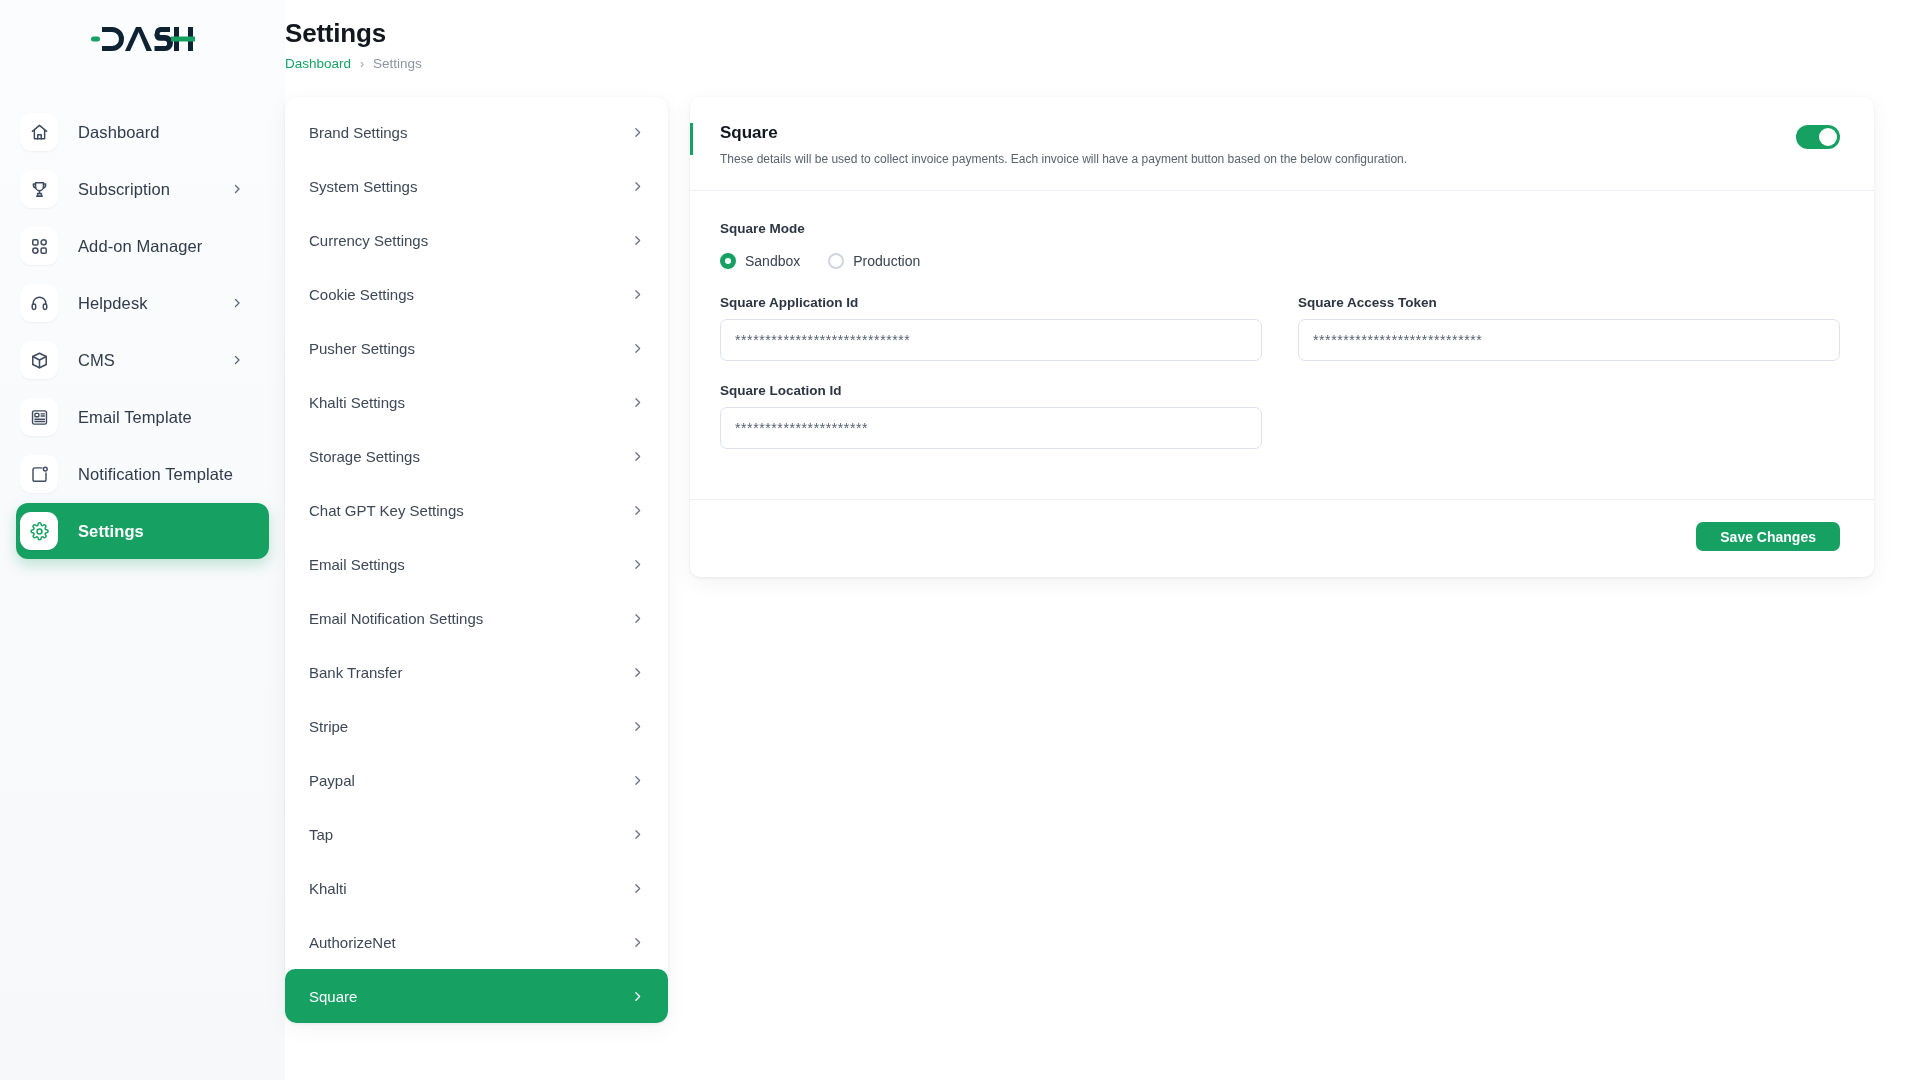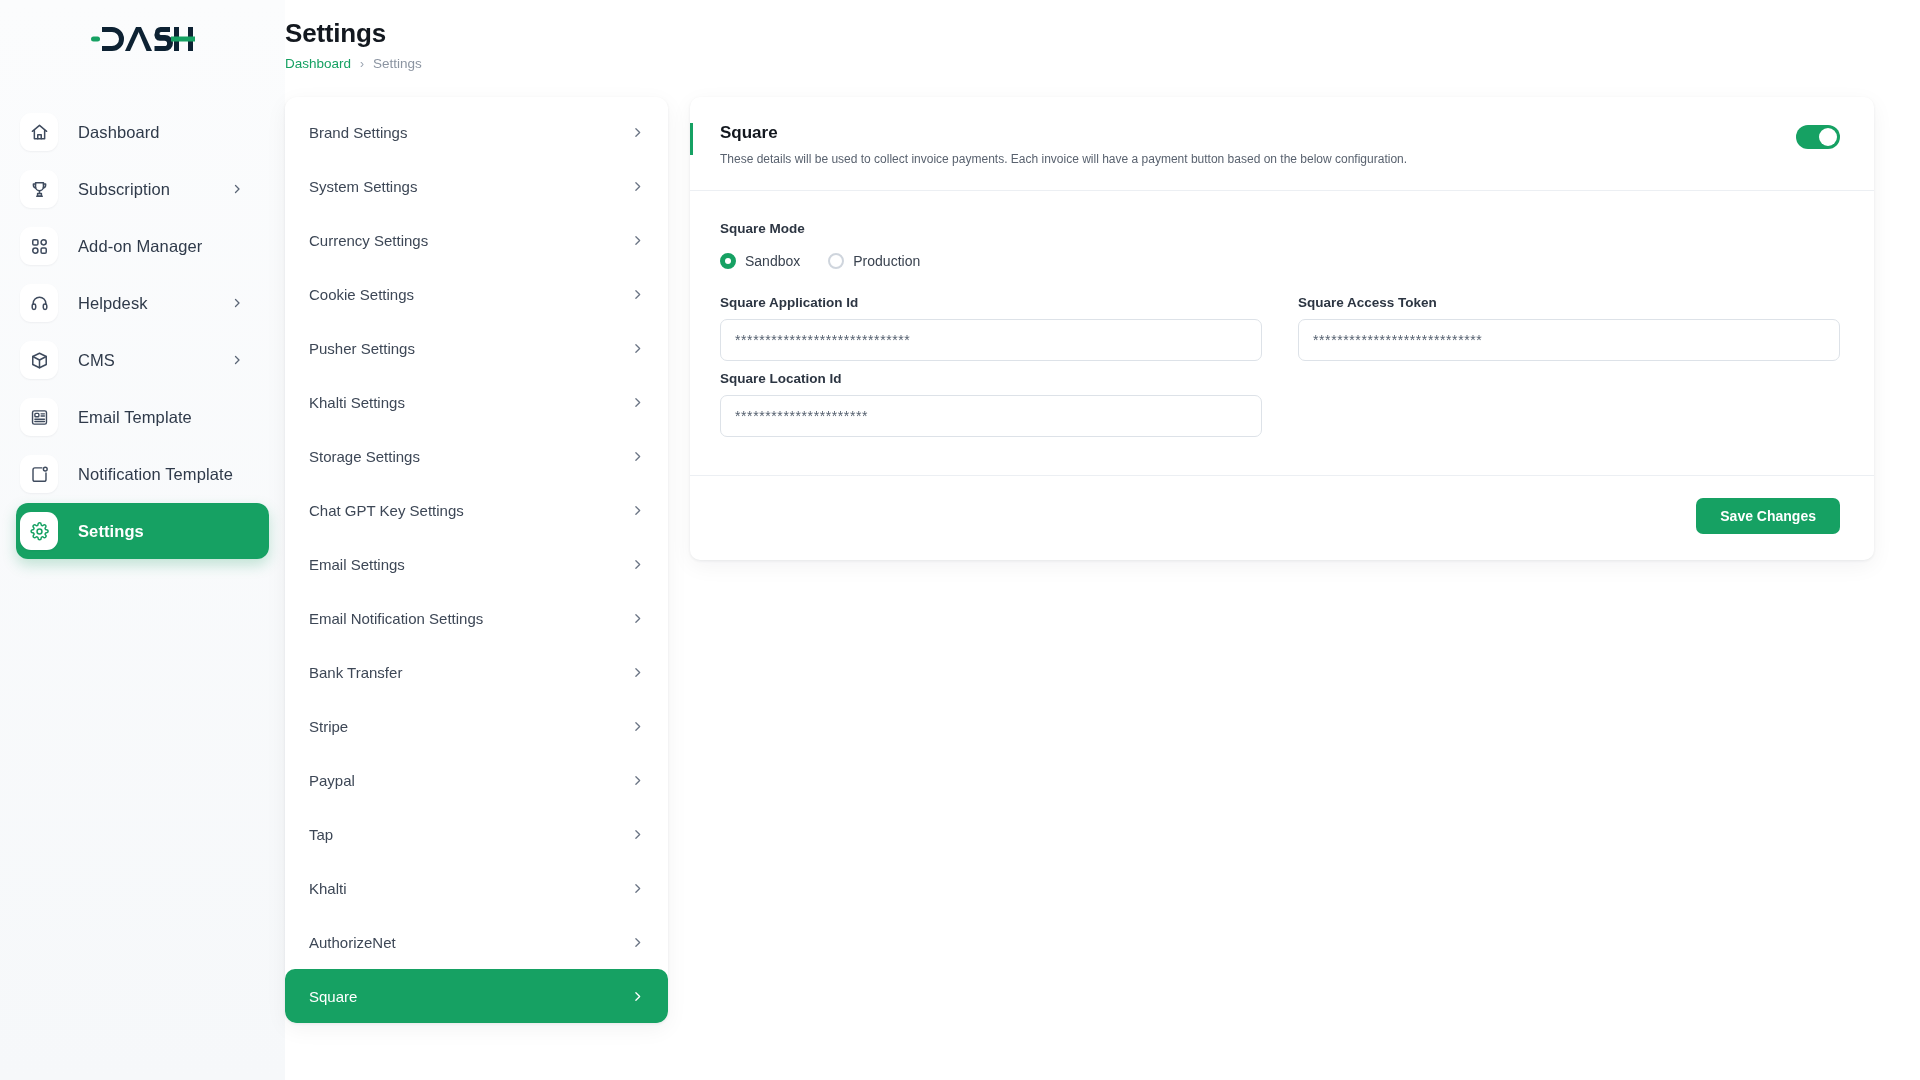--- a/index.html
+++ b/index.html
@@ -143,21 +143,21 @@
     border-color: #16a163; background: #16a163;
   }
   .radio-opt.selected .radio-dot::after {
     content: ""; width: 6px; height: 6px; border-radius: 50%; background: #fff;
   }
   .radio-label { font-size: 14px; color: #39424f; }
 
   .form-grid {
     display: grid; grid-template-columns: 1fr 1fr; gap: 0 36px; margin-top: 26px;
   }
-  .form-field { margin-bottom: 10px; }
+  .form-field { margin-bottom: 22px; }
   .form-field .field-label { display: block; margin-bottom: 9px; }
   .text-input {
     width: 100%; height: 42px;
     border: 1px solid #dde2e8; border-radius: 7px;
     padding: 0 14px;
     font-family: "Liberation Sans", sans-serif;
     font-size: 14px; color: #55606f;
     background: #fff;
     letter-spacing: 0.6px;
     outline: none;
@@ -165,21 +165,21 @@
   .text-input::placeholder { color: #6b7585; }
 
   .panel-foot {
     border-top: 1px solid #eceff3;
     padding: 22px 34px 26px 30px;
     display: flex; justify-content: flex-end;
   }
   .btn-primary {
     background: #16a163; color: #fff;
     border: none; border-radius: 7px;
-    padding: 0 24px; height: 36px;
+    padding: 0 24px; height: 29px;
     font-family: "Liberation Sans", sans-serif;
     font-size: 14px; font-weight: 700;
     cursor: pointer;
   }
 </style>
 </head>
 <body>
 
 <aside class="sidebar">
   <div class="logo-wrap">

